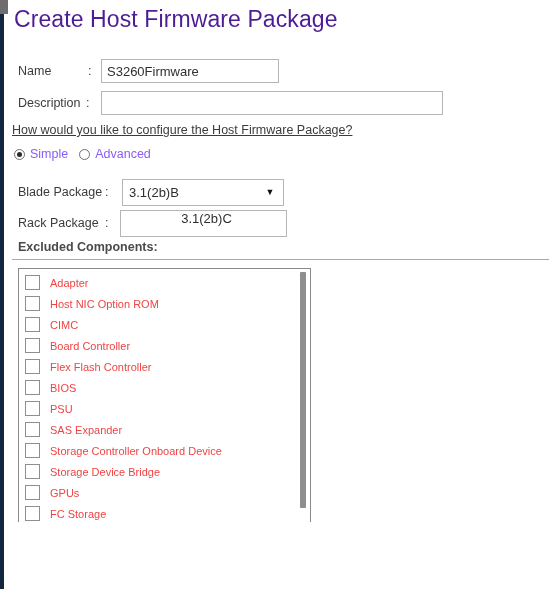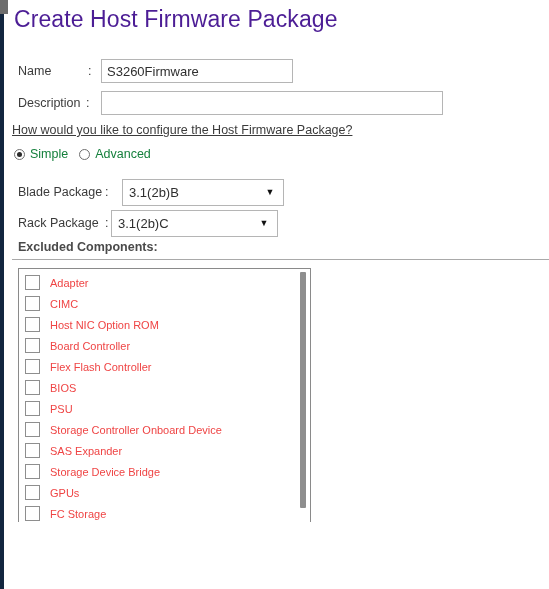--- a/index.html
+++ b/index.html
@@ -75,21 +75,21 @@
     font-family: "Liberation Sans", sans-serif;
     font-size: 13px;
     color: #2f2f2f;
     padding: 0 5px;
     outline: none;
   }
 
   
   #name-label   { left: 18px;  top: 64px; }
   #name-colon   { left: 88px;  top: 64px; }
-  #name-input   { left: 101px; top: 59px; width: 192px; height: 24px; }
+  #name-input   { left: 101px; top: 59px; width: 178px; height: 24px; }
 
   
   #desc-label   { left: 18px;  top: 96px; }
   #desc-colon   { left: 86px;  top: 96px; }
   #desc-input   { left: 101px; top: 91px; width: 342px; height: 24px; }
 
   
   #question {
     position: absolute;
     left: 12px;
@@ -130,21 +130,21 @@
     position: absolute;
     left: 2px;
     top: 2px;
     width: 5px;
     height: 5px;
     border-radius: 50%;
     background: #2b2b2b;
   }
   .radio-text {
     font-size: 12.5px;
-    color: #15803d;
+    color: #8b5cf6;
     white-space: nowrap;
   }
 
   
   .select-box {
     position: absolute;
     box-sizing: border-box;
     background: #ffffff;
     border: 1px solid #b5b5b5;
     height: 27px;
@@ -167,21 +167,21 @@
     line-height: 1;
     padding-right: 4px;
   }
 
   #blade-label { left: 18px;  top: 185px; }
   #blade-colon { left: 105px; top: 185px; }
   #blade-select { left: 122px; top: 179px; width: 162px; }
 
   #rack-label  { left: 18px;  top: 216px; }
   #rack-colon  { left: 105px; top: 216px; }
-  #rack-select { left: 111px; top: 210px; width: 167px; }
+  #rack-select { left: 120px; top: 210px; width: 167px; flex-direction: column; }
 
   
   #excluded-title {
     position: absolute;
     left: 18px;
     top: 240px;
     font-size: 12.5px;
     font-weight: bold;
     color: #4a4a4a;
     white-space: nowrap;
@@ -304,49 +304,49 @@
   <div id="excluded-rule"></div>
 
   <div id="excluded-listbox">
     <div id="excluded-list">
         <div class="list-item">
           <span class="item-checkbox"></span>
           <span class="item-label">Adapter</span>
         </div>
         <div class="list-item">
           <span class="item-checkbox"></span>
+          <span class="item-label">Host NIC Option ROM</span>
+        </div>
+        <div class="list-item">
+          <span class="item-checkbox"></span>
           <span class="item-label">CIMC</span>
         </div>
         <div class="list-item">
           <span class="item-checkbox"></span>
-          <span class="item-label">Host NIC Option ROM</span>
-        </div>
-        <div class="list-item">
-          <span class="item-checkbox"></span>
           <span class="item-label">Board Controller</span>
         </div>
         <div class="list-item">
           <span class="item-checkbox"></span>
           <span class="item-label">Flex Flash Controller</span>
         </div>
         <div class="list-item">
           <span class="item-checkbox"></span>
           <span class="item-label">BIOS</span>
         </div>
         <div class="list-item">
           <span class="item-checkbox"></span>
           <span class="item-label">PSU</span>
         </div>
         <div class="list-item">
           <span class="item-checkbox"></span>
+          <span class="item-label">SAS Expander</span>
+        </div>
+        <div class="list-item">
+          <span class="item-checkbox"></span>
           <span class="item-label">Storage Controller Onboard Device</span>
-        </div>
-        <div class="list-item">
-          <span class="item-checkbox"></span>
-          <span class="item-label">SAS Expander</span>
         </div>
         <div class="list-item">
           <span class="item-checkbox"></span>
           <span class="item-label">Storage Device Bridge</span>
         </div>
         <div class="list-item">
           <span class="item-checkbox"></span>
           <span class="item-label">GPUs</span>
         </div>
         <div class="list-item">

